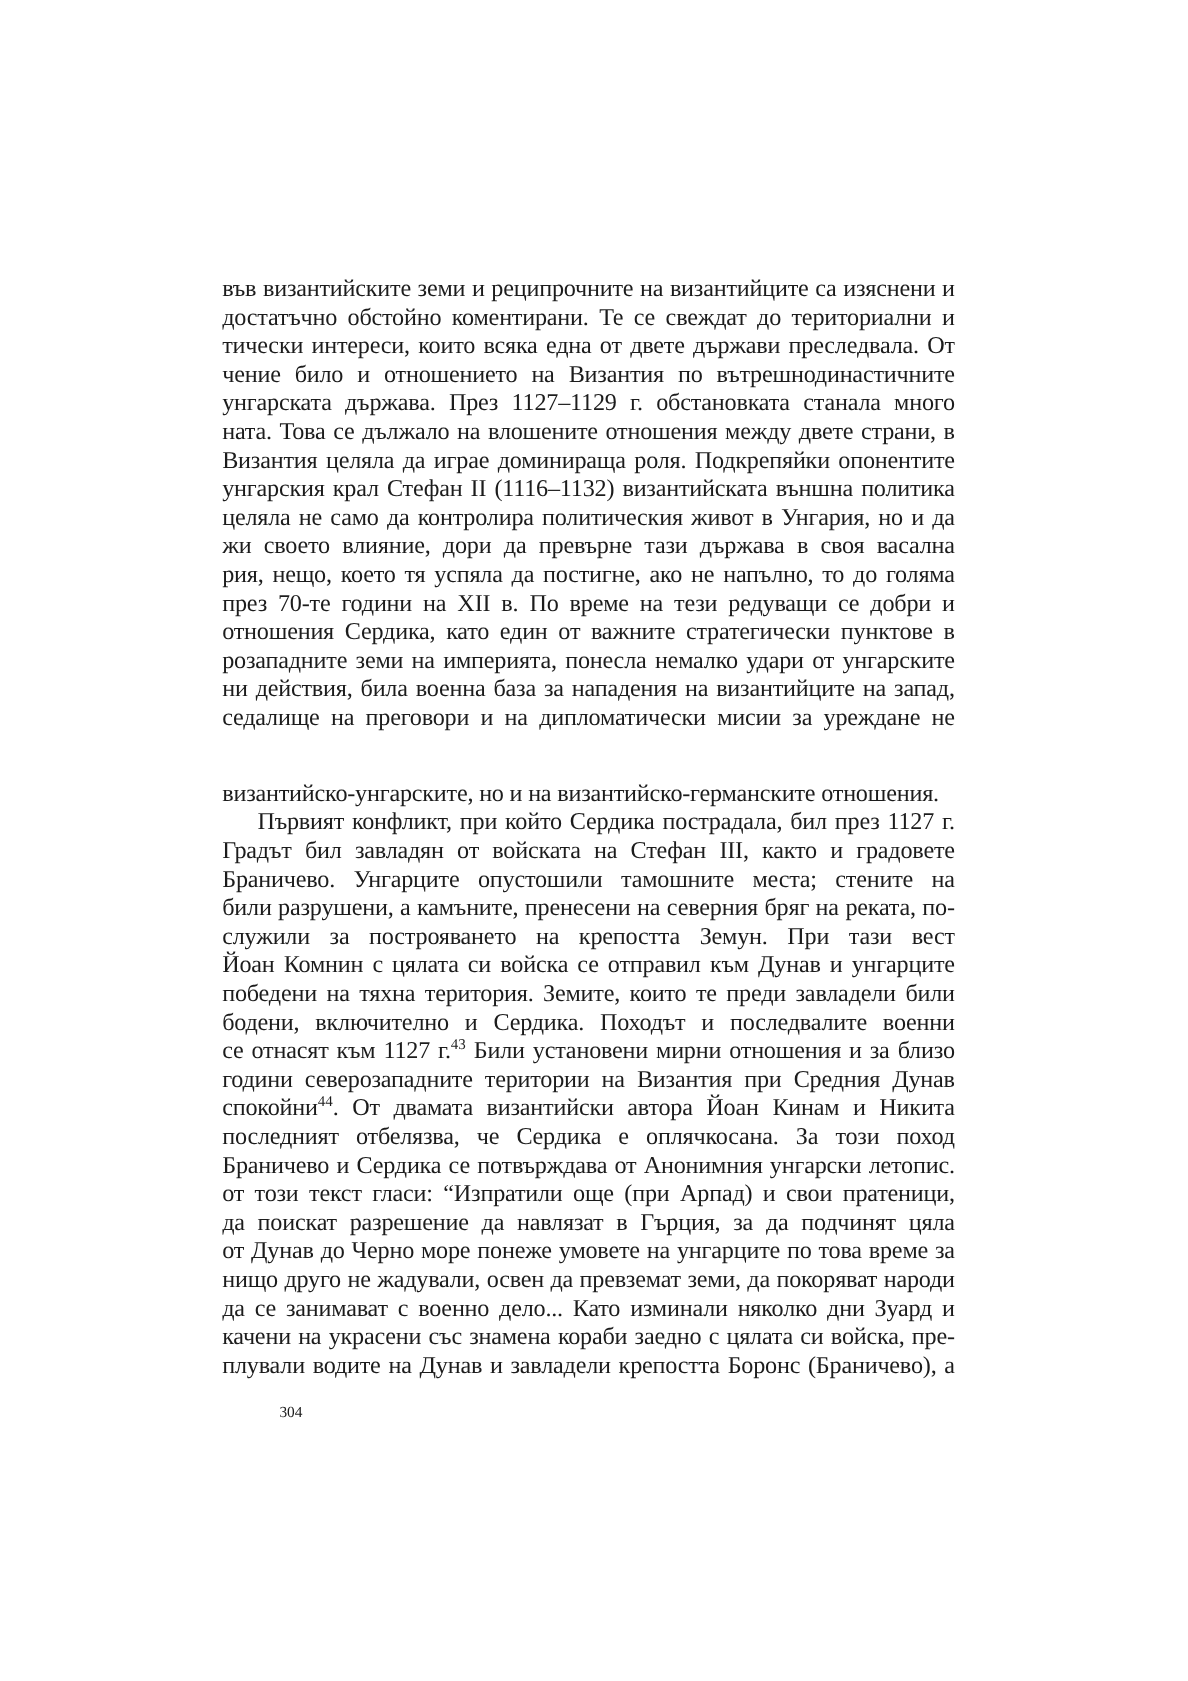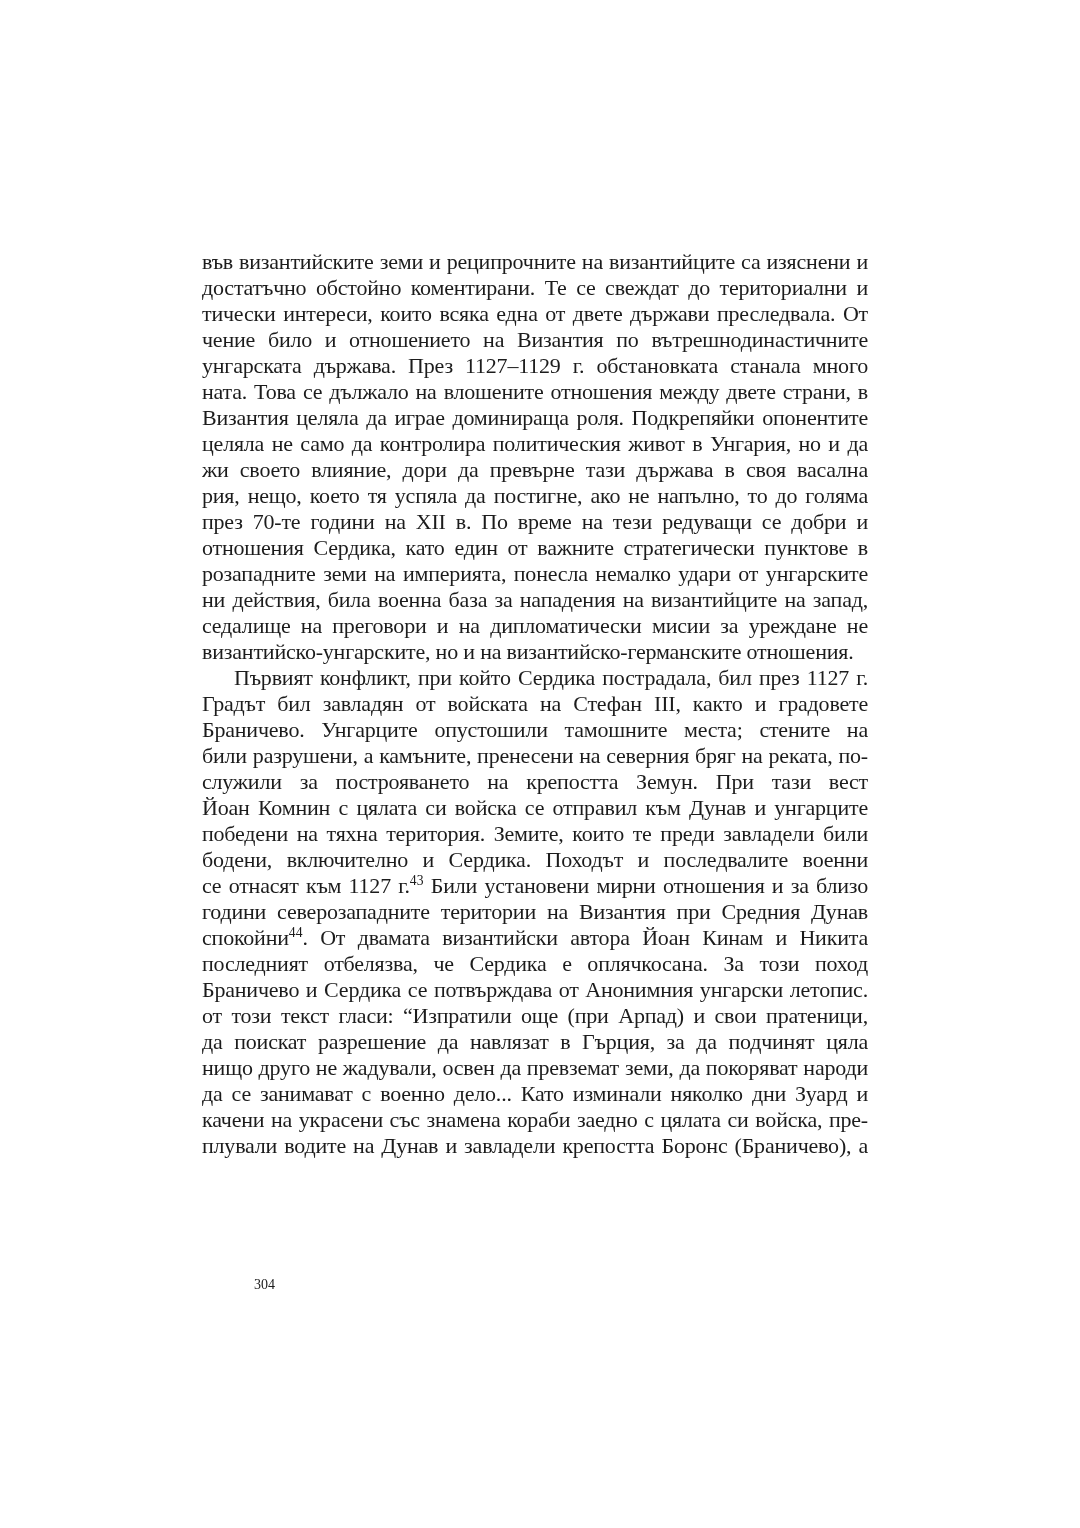--- a/index.html
+++ b/index.html
@@ -35,20 +35,21 @@
   .line {
     text-align: justify;
     text-align-last: justify;
     height: 26px;
     overflow: hidden;
     white-space: normal;
   }
   .line.no-just {
     text-align: left;
     text-align-last: left;
+    margin-top: 43px;
   }
   .line.indent {
     text-indent: 32px;
   }
   .line sup {
     font-size: 0.62em;
     line-height: 0;
     vertical-align: super;
     letter-spacing: 0;
   }
@@ -67,20 +68,21 @@
 
 <div class="sheet">
   <div class="text-block">
       <div class="line">във византийските земи и реципрочните на византийците са изяснени и</div>
       <div class="line">достатъчно обстойно коментирани. Те се свеждат до териториални и поли-</div>
       <div class="line">тически интереси, които всяка една от двете държави преследвала. От зна-</div>
       <div class="line">чение било и отношението на Византия по вътрешнодинастичните борби в</div>
       <div class="line">унгарската държава. През 1127–1129 г. обстановката станала много напрег-</div>
       <div class="line">ната. Това се дължало на влошените отношения между двете страни, в които</div>
       <div class="line">Византия целяла да играе доминираща роля. Подкрепяйки опонентите на</div>
+      <div class="line">унгарския крал Стефан II (1116–1132) византийската външна политика</div>
       <div class="line">целяла не само да контролира политическия живот в Унгария, но и да нало-</div>
       <div class="line">жи своето влияние, дори да превърне тази държава в своя васална терито-</div>
       <div class="line">рия, нещо, което тя успяла да постигне, ако не напълно, то до голяма степен,</div>
       <div class="line">през 70-те години на XII в. По време на тези редуващи се добри и враждебни</div>
       <div class="line">отношения Сердика, като един от важните стратегически пунктове в севе-</div>
       <div class="line">розападните земи на империята, понесла немалко удари от унгарските воен-</div>
       <div class="line">ни действия, била военна база за нападения на византийците на запад, била</div>
       <div class="line">седалище на преговори и на дипломатически мисии за уреждане не само на</div>
       <div class="line no-just">византийско-унгарските, но и на византийско-германските отношения.</div>
       <div class="line indent">Първият конфликт, при който Сердика пострадала, бил през 1127 г.</div>
@@ -91,19 +93,20 @@
       <div class="line">Йоан Комнин с цялата си войска се отправил към Дунав и унгарците били</div>
       <div class="line">победени на тяхна територия. Земите, които те преди завладели били осво-</div>
       <div class="line">бодени, включително и Сердика. Походът и последвалите военни действия</div>
       <div class="line"><span>се отнасят към 1127 г.</span><sup>43</sup><span> Били установени мирни отношения и за близо 20</span></div>
       <div class="line">години северозападните територии на Византия при Средния Дунав били</div>
       <div class="line"><span>спокойни</span><sup>44</sup><span>. От двамата византийски автора Йоан Кинам и Никита Хониат,</span></div>
       <div class="line">последният отбелязва, че Сердика е оплячкосана. За този поход съобщават</div>
       <div class="line">Браничево и Сердика се потвърждава от Анонимния унгарски летопис. Част</div>
       <div class="line">от този текст гласи: “Изпратили още (при Арпад) и свои пратеници, които</div>
       <div class="line">да поискат разрешение да навлязат в Гърция, за да подчинят цяла Македония</div>
+      <div class="line">от Дунав до Черно море понеже умовете на унгарците по това време за</div>
       <div class="line">нищо друго не жадували, освен да превземат земи, да покоряват народи и</div>
       <div class="line">да се занимават с военно дело... Като изминали няколко дни Зуард и Кадуса,</div>
       <div class="line">качени на украсени със знамена кораби заедно с цялата си войска, пре-</div>
       <div class="line">плували водите на Дунав и завладели крепостта Боронс (Браничево), а след</div>
     </div>
   <div class="page-number">304</div>
 </div>
 
 </body></html>

